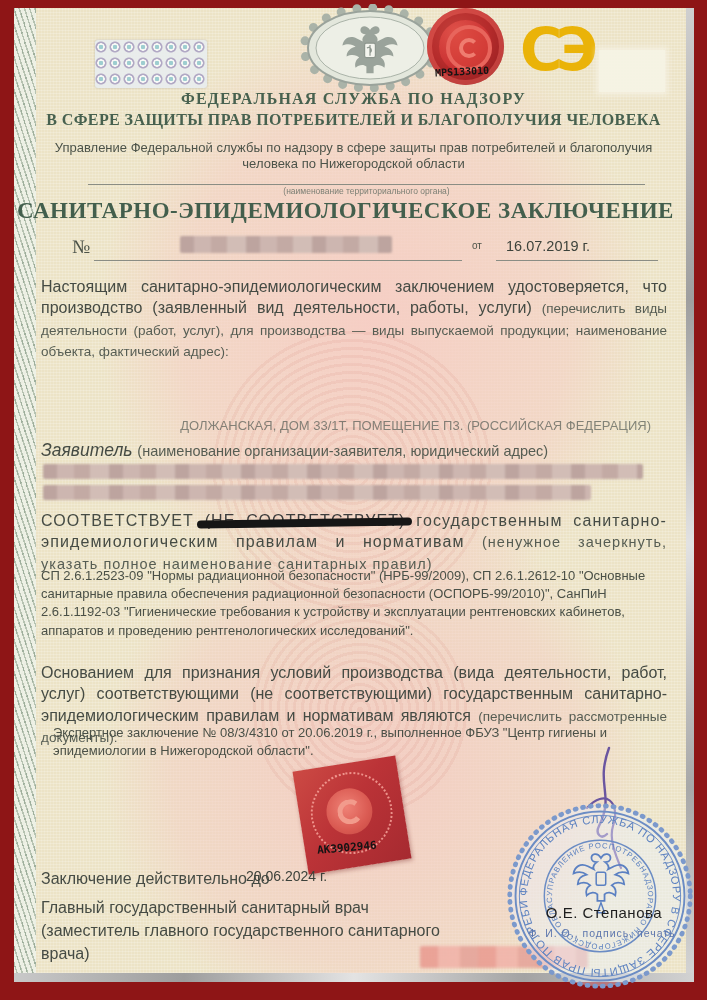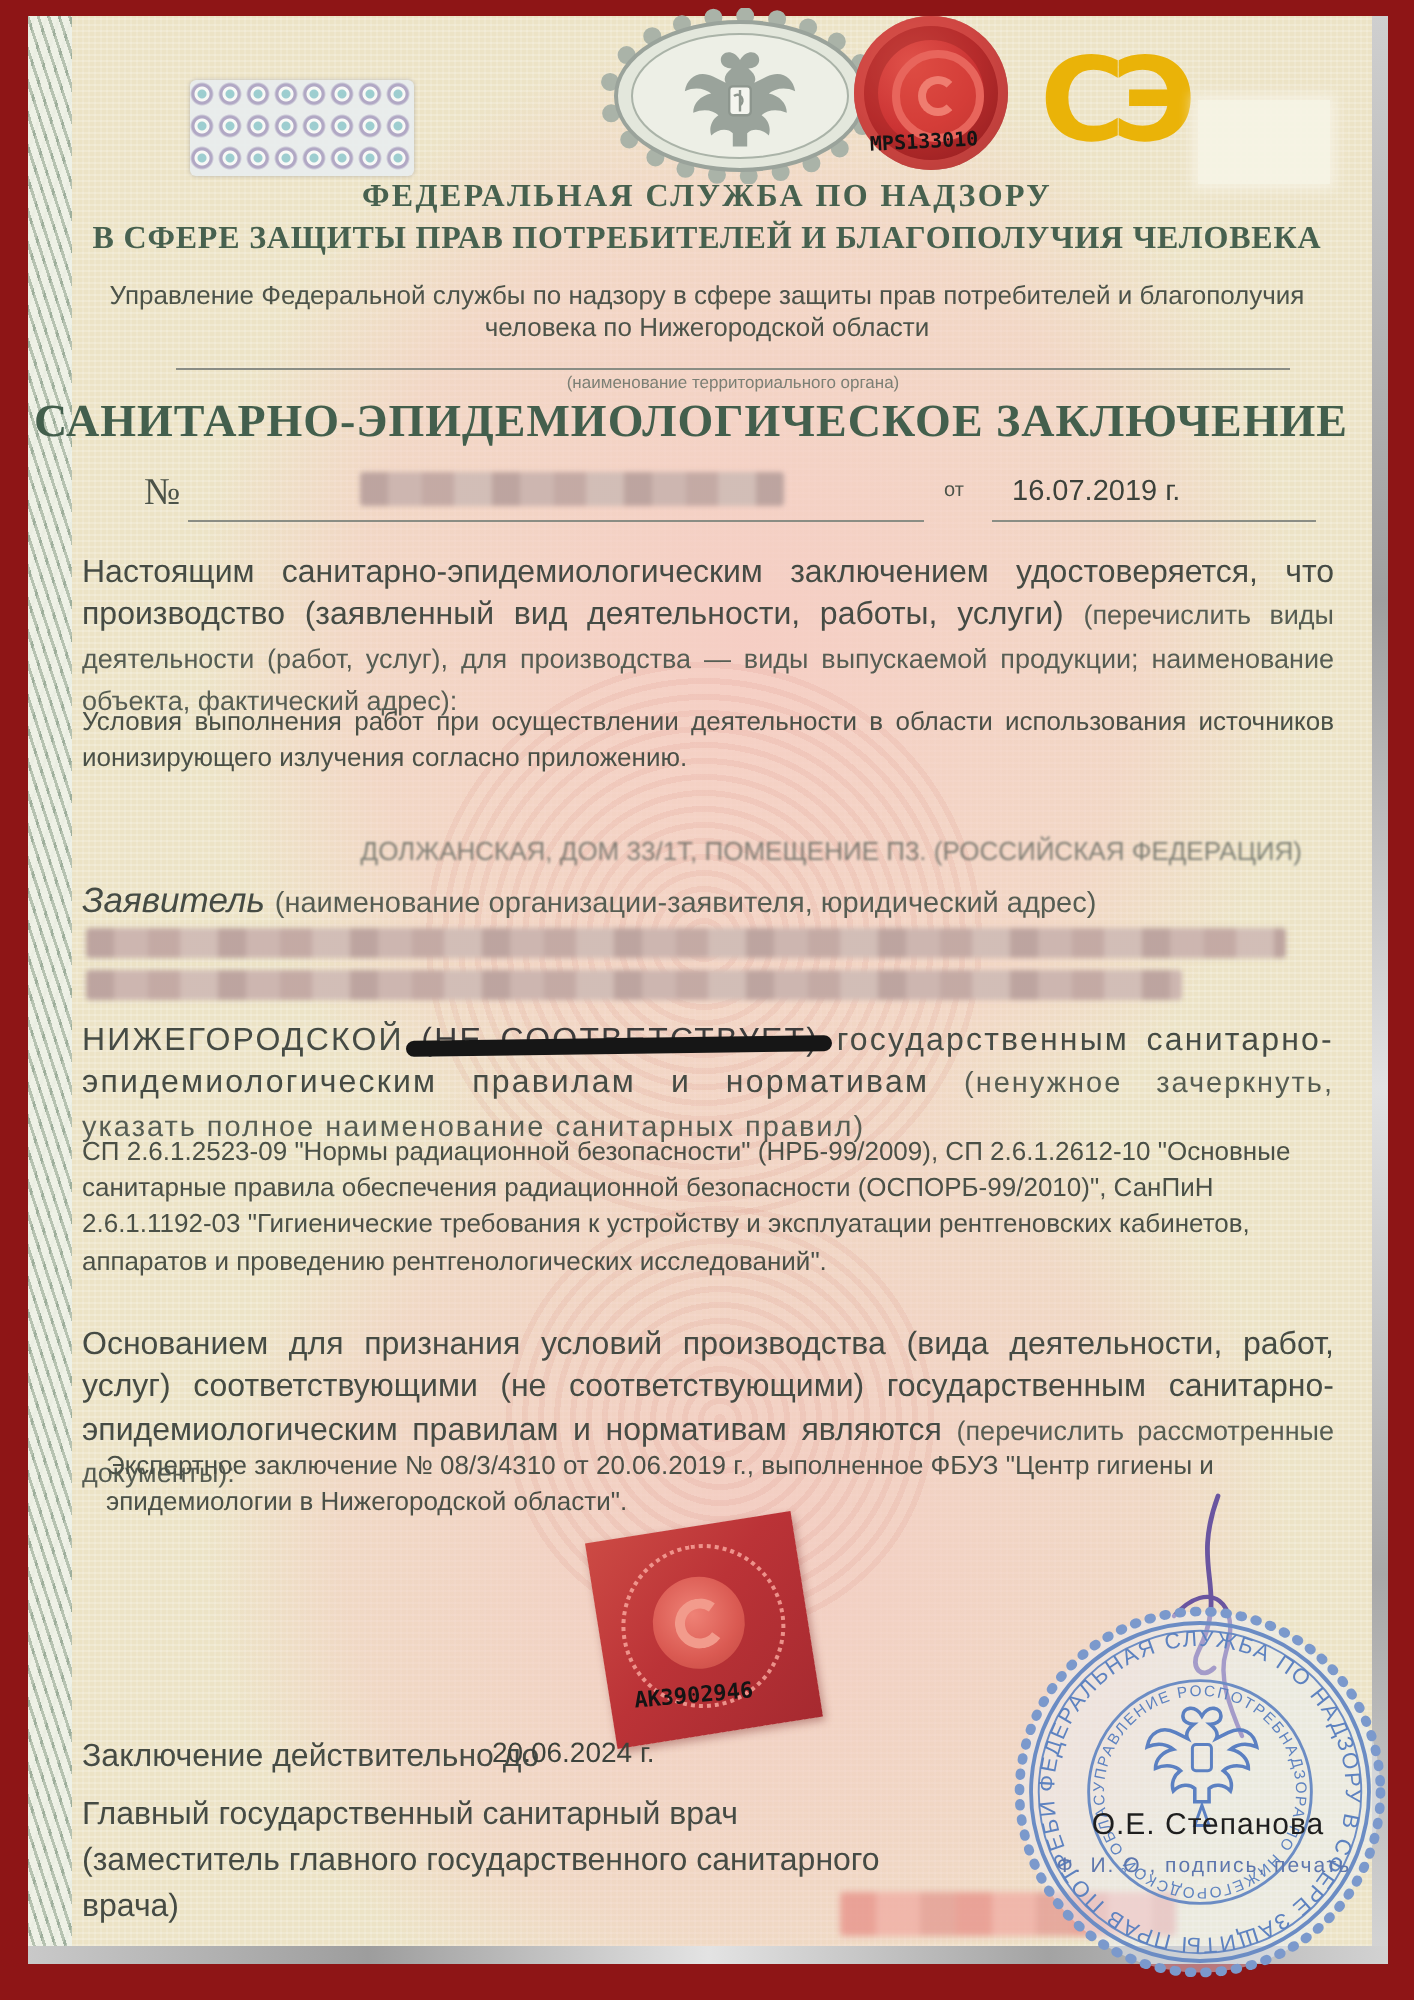--- a/index.html
+++ b/index.html
@@ -161,29 +161,28 @@
     <span class="num-label">№</span>
     <span class="redact" style="position:absolute;left:108px;top:4px;width:212px;height:17px;"></span>
     <span class="num-underline"></span>
     <span class="from-label">от</span>
     <span class="num-date">16.07.2019 г.</span>
     <span class="date-underline"></span>
   </div>
 
   <p class="para t-big" style="top:276px;margin:0;"><span>Настоящим санитарно-эпидемиологическим заключением удостоверяется, что производство (заявленный вид деятельности, работы, услуги) </span><span class="t-note">(перечислить виды деятельности (работ, услуг), для производства — виды выпускаемой продукции; наименование объекта, фактический адрес):</span></p>
 
-  <p class="para t-small" style="top:352px;margin:0;">Условия выполнения работ при осуществлении деятельности в области использования источников ионизирующего излучения согласно приложению.</p>
 
   <div class="para t-small washed caps" style="top:401px;margin:16px;text-align:right;">ДОЛЖАНСКАЯ, ДОМ 33/1Т, ПОМЕЩЕНИЕ П3. (РОССИЙСКАЯ ФЕДЕРАЦИЯ)</div>
 
   <p class="para" style="top:440px;margin:0;text-align:left;"><span style="font-size:17.5px;font-style:italic;">Заявитель </span><span class="t-note" style="font-size:14.5px;">(наименование организации-заявителя, юридический адрес)</span></p>
   <div class="redact" style="position:absolute;left:43px;top:464px;width:600px;height:15px;"></div>
   <div class="redact" style="position:absolute;left:43px;top:485px;width:548px;height:15px;"></div>
 
-  <p class="para t-big" style="top:510px;margin:0;letter-spacing:1.1px;"><span>НИЖЕГОРОДСКОЙ </span><span class="struck">(НЕ СООТВЕТСТВУЕТ)</span><span> государственным санитарно-эпидемиологическим правилам и нормативам </span><span class="t-note" style="font-size:14.5px;letter-spacing:1px;">(ненужное зачеркнуть, указать полное наименование санитарных правил)</span></p>
+  <p class="para t-big" style="top:510px;margin:0;letter-spacing:1.1px;"><span>СООТВЕТСТВУЕТ </span><span class="struck">(НЕ СООТВЕТСТВУЕТ)</span><span> государственным санитарно-эпидемиологическим правилам и нормативам </span><span class="t-note" style="font-size:14.5px;letter-spacing:1px;">(ненужное зачеркнуть, указать полное наименование санитарных правил)</span></p>
 
   <p class="para t-small" style="top:567px;margin:0;text-align:left;">СП 2.6.1.2523-09 "Нормы радиационной безопасности" (НРБ-99/2009), СП 2.6.1.2612-10 "Основные санитарные правила обеспечения радиационной безопасности (ОСПОРБ-99/2010)", СанПиН 2.6.1.1192-03 "Гигиенические требования к устройству и эксплуатации рентгеновских кабинетов, аппаратов и проведению рентгенологических исследований".</p>
 
   <p class="para t-big" style="top:662px;margin:0;"><span>Основанием для признания условий производства (вида деятельности, работ, услуг) соответствующими (не соответствующими) государственным санитарно-эпидемиологическим правилам и нормативам являются </span><span class="t-note">(перечислить рассмотренные документы):</span></p>
 
   <p class="para t-small" style="top:712px;margin:12px;text-align:left;">Экспертное заключение № 08/3/4310 от 20.06.2019 г., выполненное ФБУЗ "Центр гигиены и эпидемиологии в Нижегородской области".</p>
 
   <div class="holo-square">
     <div class="ring"></div>
     <div class="core"></div>

